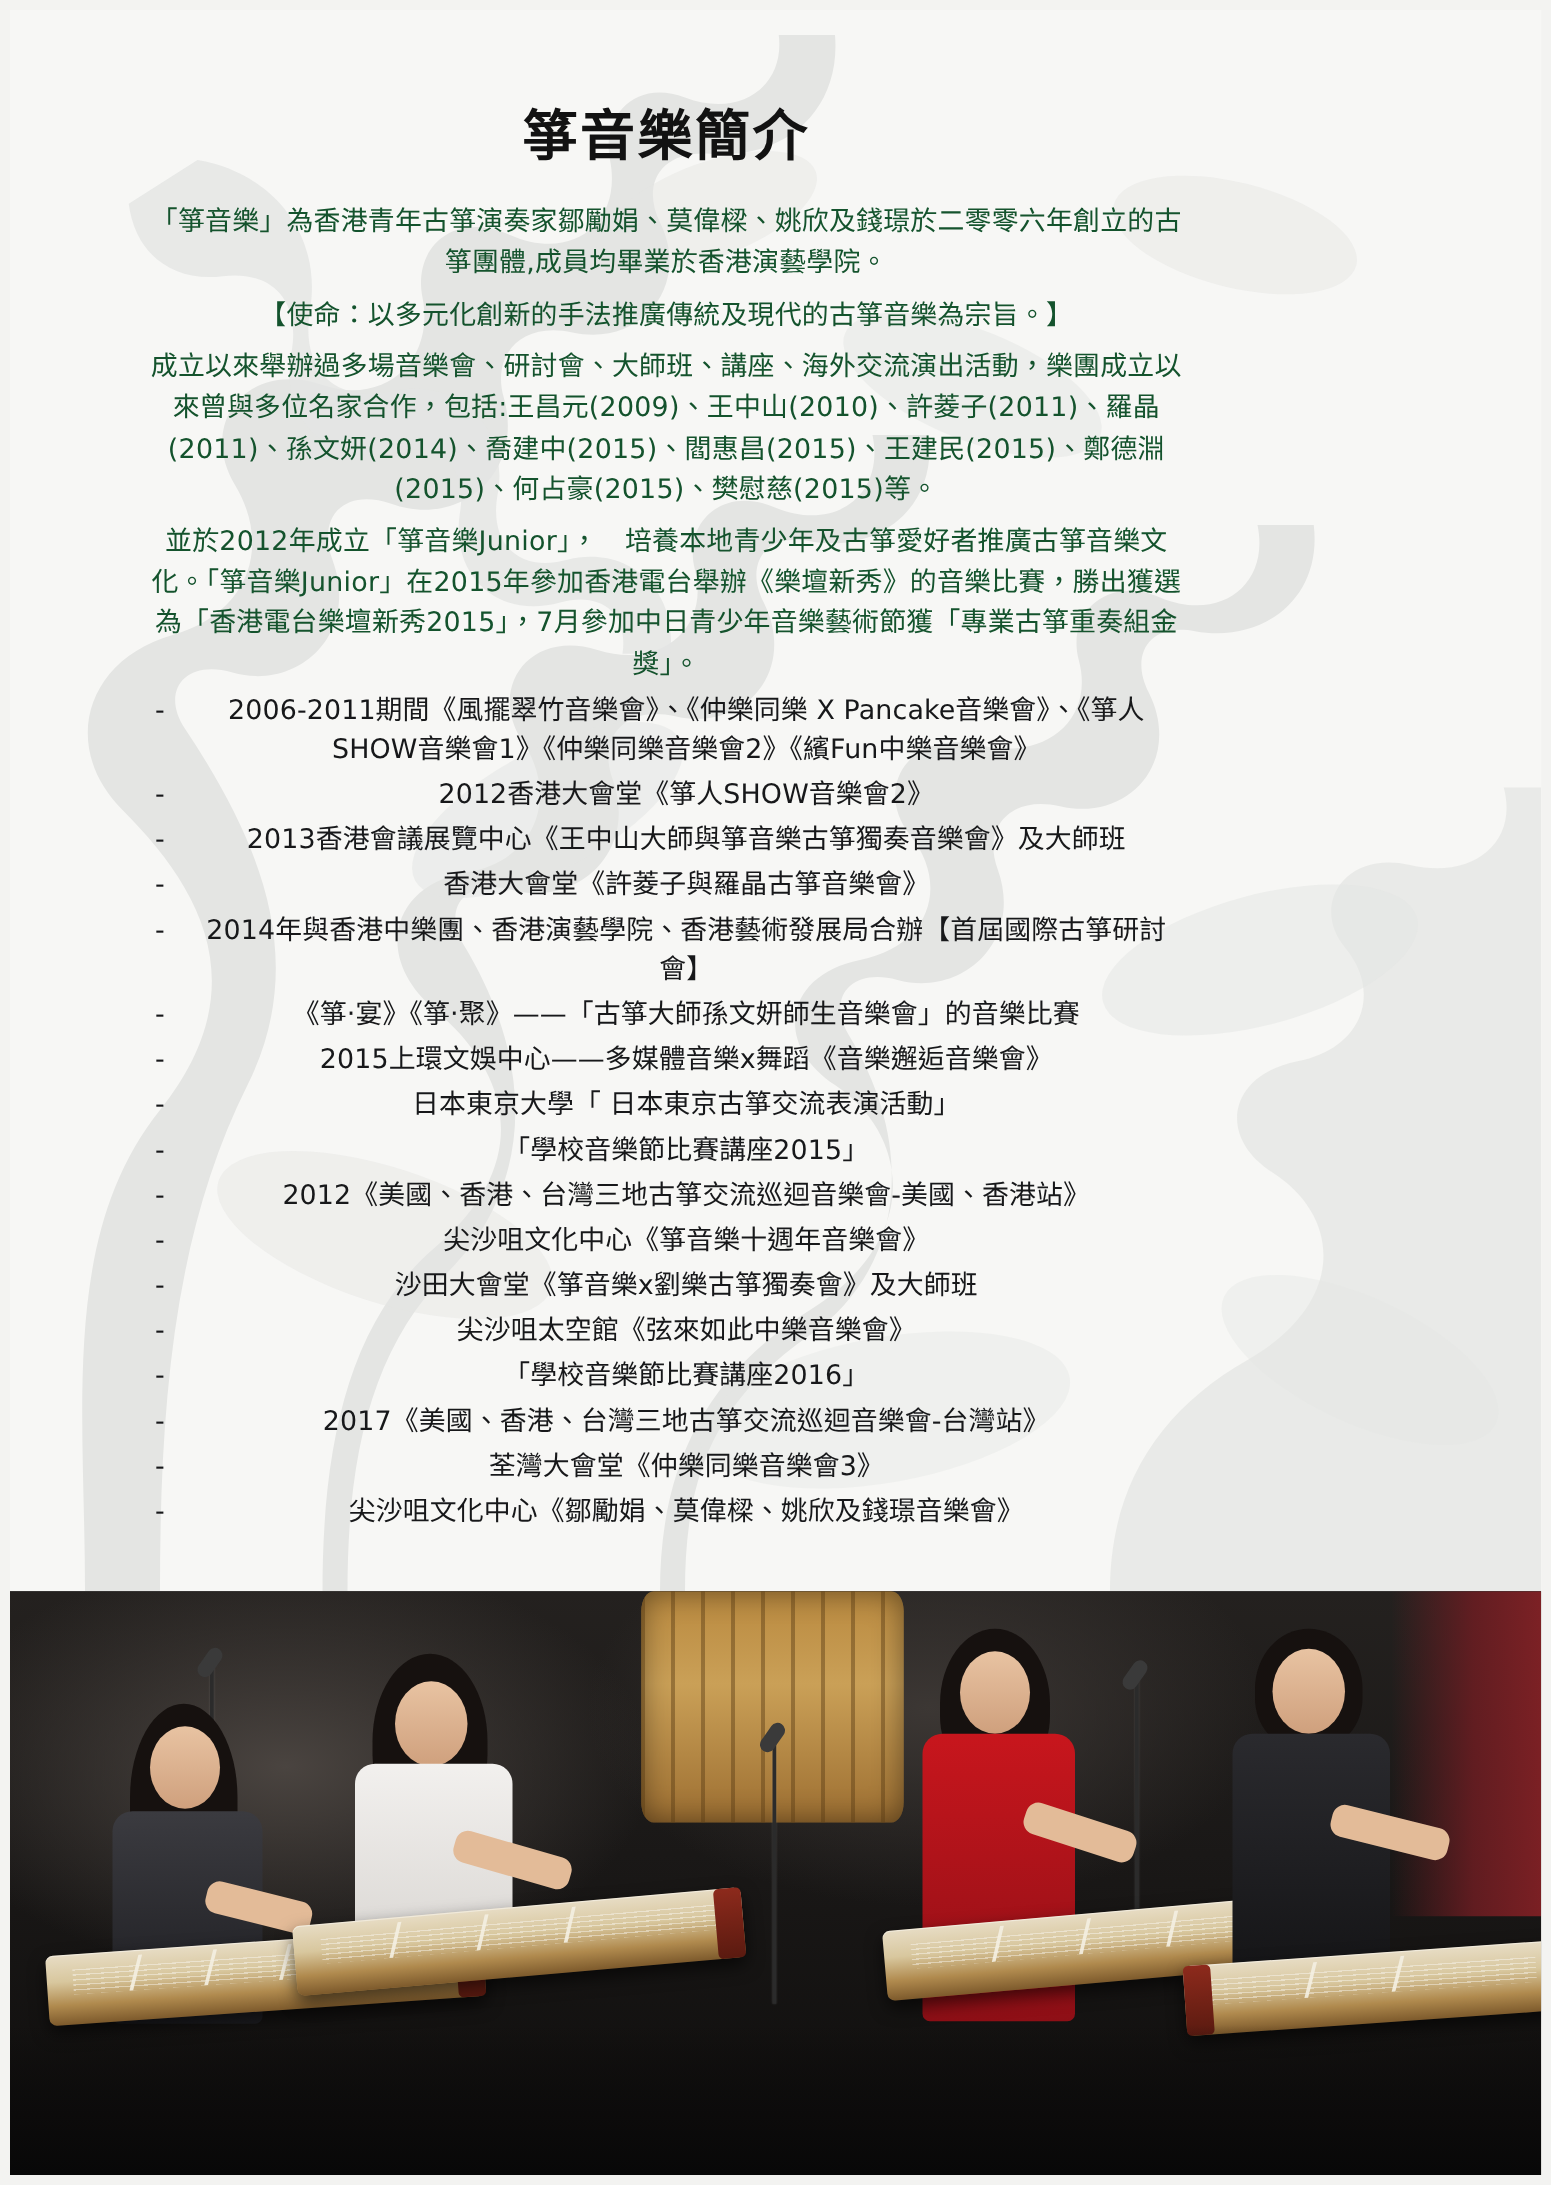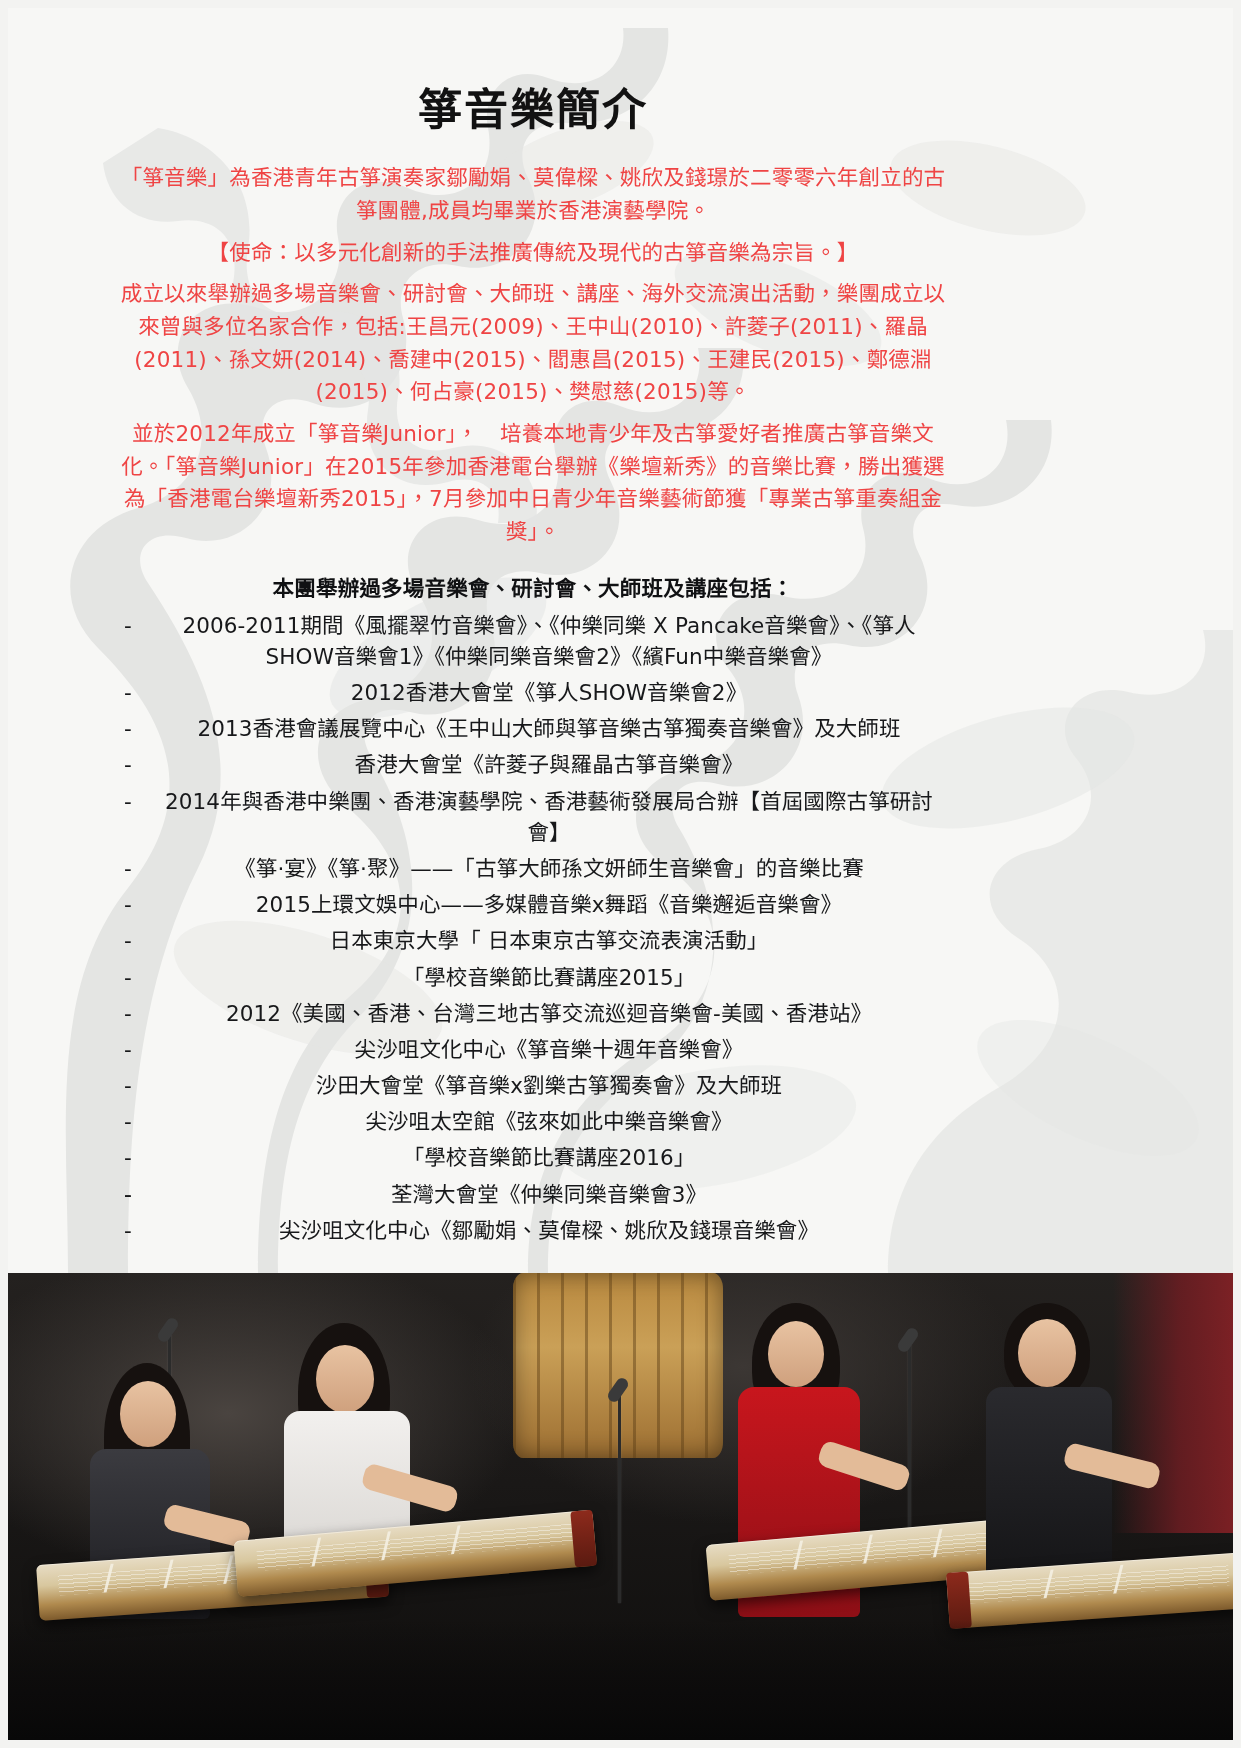--- a/index.html
+++ b/index.html
@@ -58,21 +58,21 @@
     font-weight: 700;
     letter-spacing: 2px;
     color: #121212;
     margin: 0 0 28px 0;
     line-height: 1.1;
   }
 
   .para {
     font-size: 21.5px;
     line-height: 1.52;
-    color: #ef4444;
+    color: #14532d;
     margin: 0 0 9px 0;
     letter-spacing: 0.2px;
   }
   .para.gap   { margin-bottom: 4px; }
 
   .section-heading {
     font-size: 21.5px;
     font-weight: 700;
     color: #101113;
     margin: 22px 0 8px 0;
@@ -214,38 +214,37 @@
 
     <div class="content">
 
       <h1 class="doc-title">箏音樂簡介</h1>
 
       <p class="para">「箏音樂」為香港青年古箏演奏家鄒勵娟、莫偉樑、姚欣及錢璟於二零零六年創立的古箏團體,成員均畢業於香港演藝學院。</p>
       <p class="para">【使命：以多元化創新的手法推廣傳統及現代的古箏音樂為宗旨。】</p>
       <p class="para">成立以來舉辦過多場音樂會、研討會、大師班、講座、海外交流演出活動，樂團成立以來曾與多位名家合作，包括:王昌元(2009)、王中山(2010)、許菱子(2011)、羅晶(2011)、孫文妍(2014)、喬建中(2015)、閻惠昌(2015)、王建民(2015)、鄭德淵(2015)、何占豪(2015)、樊慰慈(2015)等。</p>
       <p class="para gap">並於2012年成立「箏音樂Junior」，　培養本地青少年及古箏愛好者推廣古箏音樂文化。「箏音樂Junior」在2015年參加香港電台舉辦《樂壇新秀》的音樂比賽，勝出獲選為「香港電台樂壇新秀2015」，7月參加中日青少年音樂藝術節獲「專業古箏重奏組金獎」。</p>
 
-      <h2 class="section-heading">本團舉辦過多場音樂會、研討會、大師班及講座包括：</h2>
 
       <ul class="event-list">
         <li><span class="dash">-</span><span>2006-2011期間《風擺翠竹音樂會》、《仲樂同樂 X Pancake音樂會》、《箏人SHOW音樂會1》《仲樂同樂音樂會2》《繽Fun中樂音樂會》</span></li>
         <li><span class="dash">-</span><span>2012香港大會堂《箏人SHOW音樂會2》</span></li>
         <li><span class="dash">-</span><span>2013香港會議展覽中心《王中山大師與箏音樂古箏獨奏音樂會》及大師班</span></li>
         <li><span class="dash">-</span><span>香港大會堂《許菱子與羅晶古箏音樂會》</span></li>
         <li><span class="dash">-</span><span>2014年與香港中樂團、香港演藝學院、香港藝術發展局合辦【首屆國際古箏研討會】</span></li>
         <li><span class="dash">-</span><span>《箏‧宴》《箏‧聚》——「古箏大師孫文妍師生音樂會」的音樂比賽</span></li>
         <li><span class="dash">-</span><span>2015上環文娛中心——多媒體音樂x舞蹈《音樂邂逅音樂會》</span></li>
         <li><span class="dash">-</span><span>日本東京大學「 日本東京古箏交流表演活動」</span></li>
         <li><span class="dash">-</span><span>「學校音樂節比賽講座2015」</span></li>
         <li><span class="dash">-</span><span>2012《美國、香港、台灣三地古箏交流巡迴音樂會-美國、香港站》</span></li>
         <li><span class="dash">-</span><span>尖沙咀文化中心《箏音樂十週年音樂會》</span></li>
         <li><span class="dash">-</span><span>沙田大會堂《箏音樂x劉樂古箏獨奏會》及大師班</span></li>
         <li><span class="dash">-</span><span>尖沙咀太空館《弦來如此中樂音樂會》</span></li>
         <li><span class="dash">-</span><span>「學校音樂節比賽講座2016」</span></li>
-        <li><span class="dash">-</span></li>
+        <li><span class="dash">-</span><span>2017《美國、香港、台灣三地古箏交流巡迴音樂會-台灣站》</span></li>
         <li><span class="dash">-</span><span>荃灣大會堂《仲樂同樂音樂會3》</span></li>
         <li><span class="dash">-</span><span>尖沙咀文化中心《鄒勵娟、莫偉樑、姚欣及錢璟音樂會》</span></li>
       </ul>
     </div>
 
     <div class="photo">
       <div class="stagewall"></div>
       <div class="curtain-right"></div>
       <div class="drum"></div>
 

